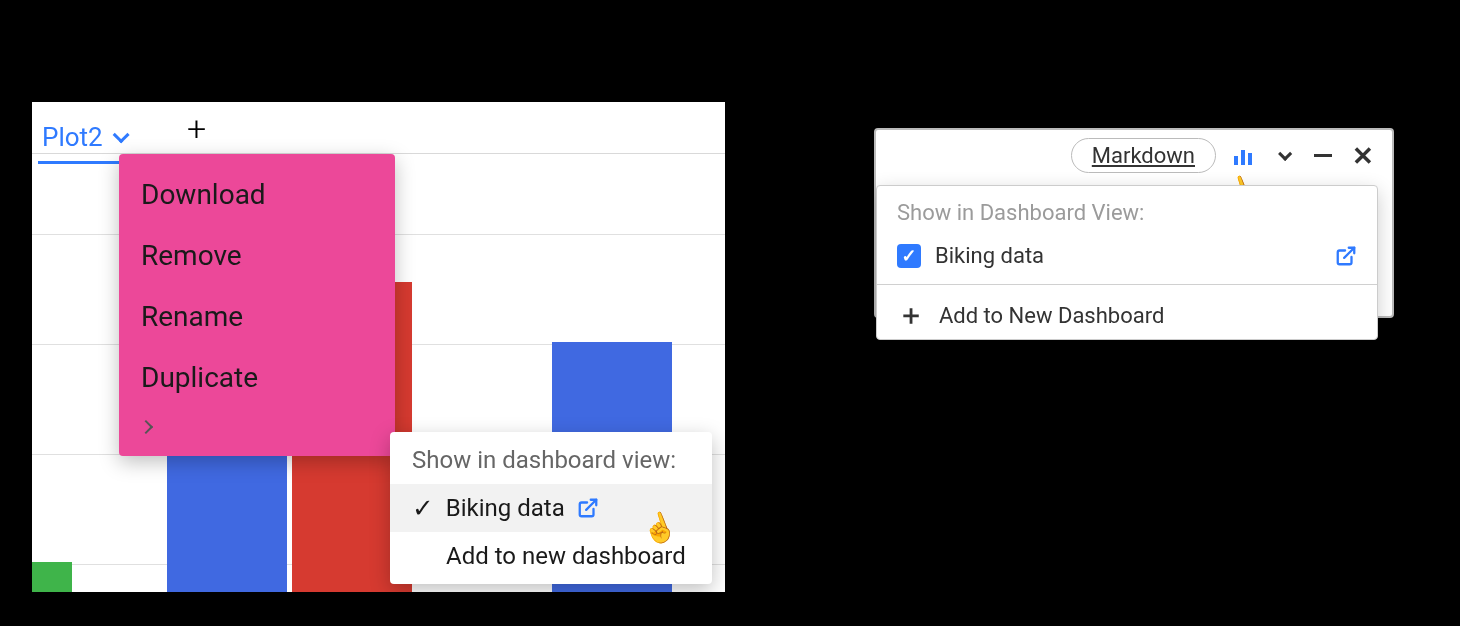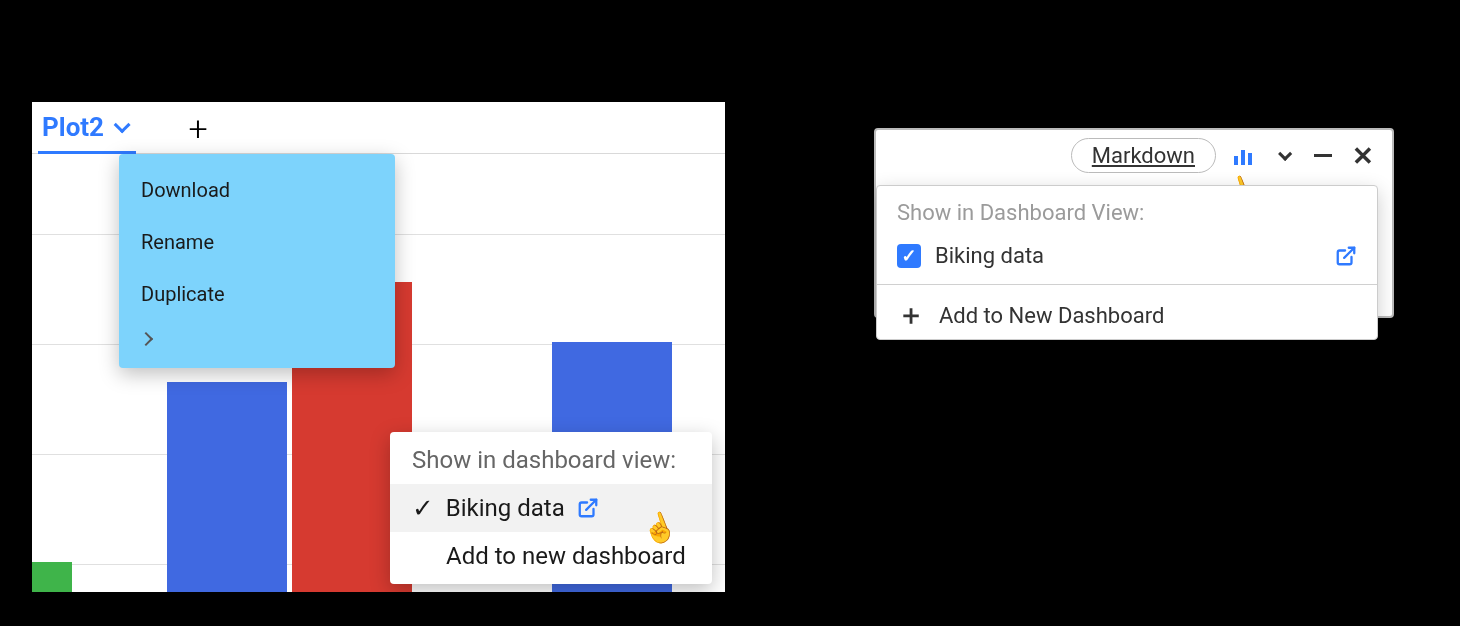--- a/index.html
+++ b/index.html
@@ -32,25 +32,25 @@
     gap: 4px;
   }
   .tab-active {
     display: inline-flex;
     align-items: center;
     gap: 10px;
     height: 100%;
     padding: 0 10px 0 4px;
     color: #2f7aff;
     font-size: 26px;
-    font-weight: 700;
+    font-weight: 400;
     border-bottom: 3px solid #2f7aff;
     cursor: pointer;
     position: relative;
-    top: 1px;
+    top: 11px;
   }
   .chevron-down {
     display: inline-block;
     width: 12px;
     height: 12px;
     border-right: 3px solid #2f7aff;
     border-bottom: 3px solid #2f7aff;
     transform: rotate(45deg) translateY(-3px);
   }
   .add-tab {
@@ -81,25 +81,25 @@
   .bar {
     position: absolute;
     bottom: 0;
   }
   
   .menu-left {
     position: absolute;
     left: 87px;
     top: 52px;
     width: 276px;
-    background: #7dd3fc;
+    background: #ec4899;
     border-radius: 4px;
     box-shadow: 0 6px 20px rgba(0,0,0,0.25);
     padding: 10px 0;
-    font-size: 20px;
+    font-size: 28px;
     color: #1a1a1a;
   }
   .menu-left .mi {
     padding: 14px 22px;
     cursor: pointer;
     display: flex;
     align-items: center;
     justify-content: space-between;
   }
   .chevron-right {
@@ -257,20 +257,23 @@
 
     <div class="bar" style="left:0px;   width:40px;  height:30px;  background:#3fb44a"></div>
     <div class="bar" style="left:135px; width:120px; height:210px; background:#4069e1"></div>
     <div class="bar" style="left:260px; width:120px; height:310px; background:#d63a30"></div>
     <div class="bar" style="left:520px; width:120px; height:250px; background:#4069e1"></div>
   </div>
 
   <div class="menu-left">
     <div class="mi">
         <span>Download</span>
+      </div>
+    <div class="mi">
+        <span>Remove</span>
       </div>
     <div class="mi">
         <span>Rename</span>
       </div>
     <div class="mi">
         <span>Duplicate</span>
       </div>
     <div class="mi">
       <span class="chevron-right"></span>
     </div>

